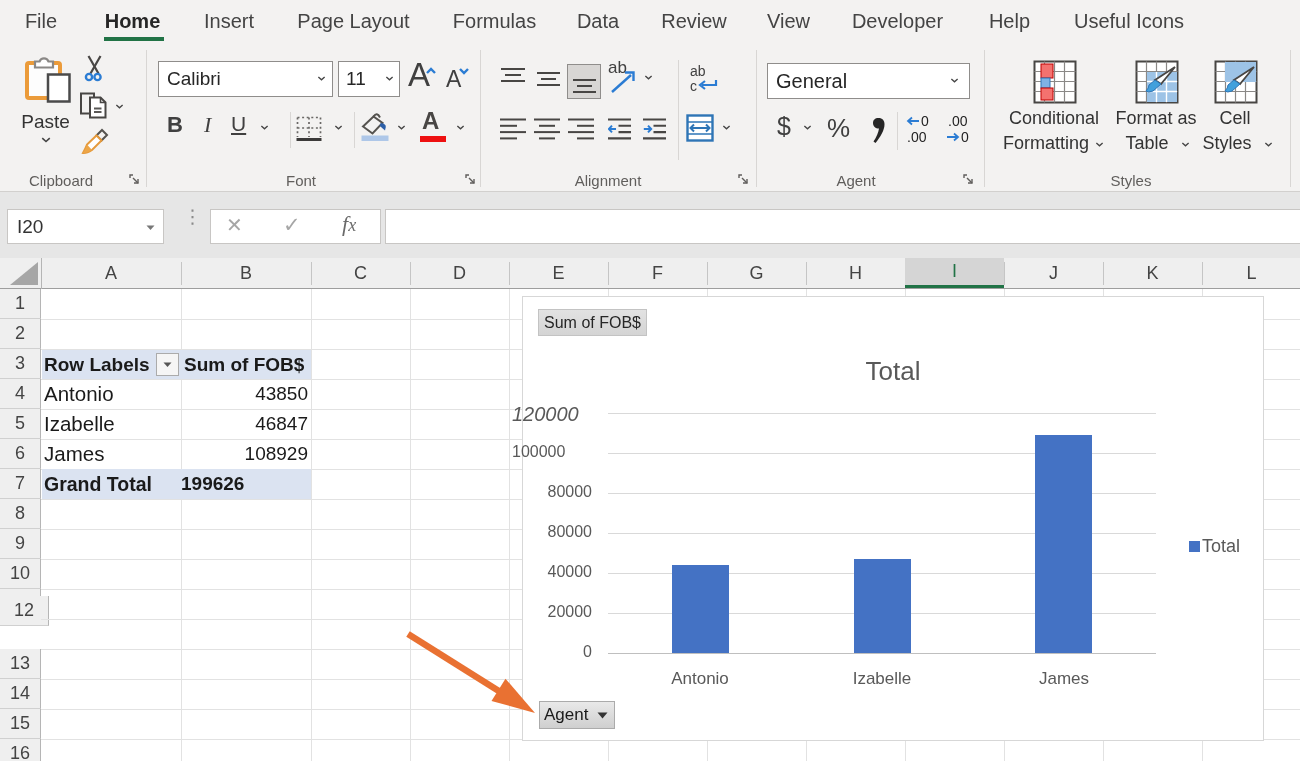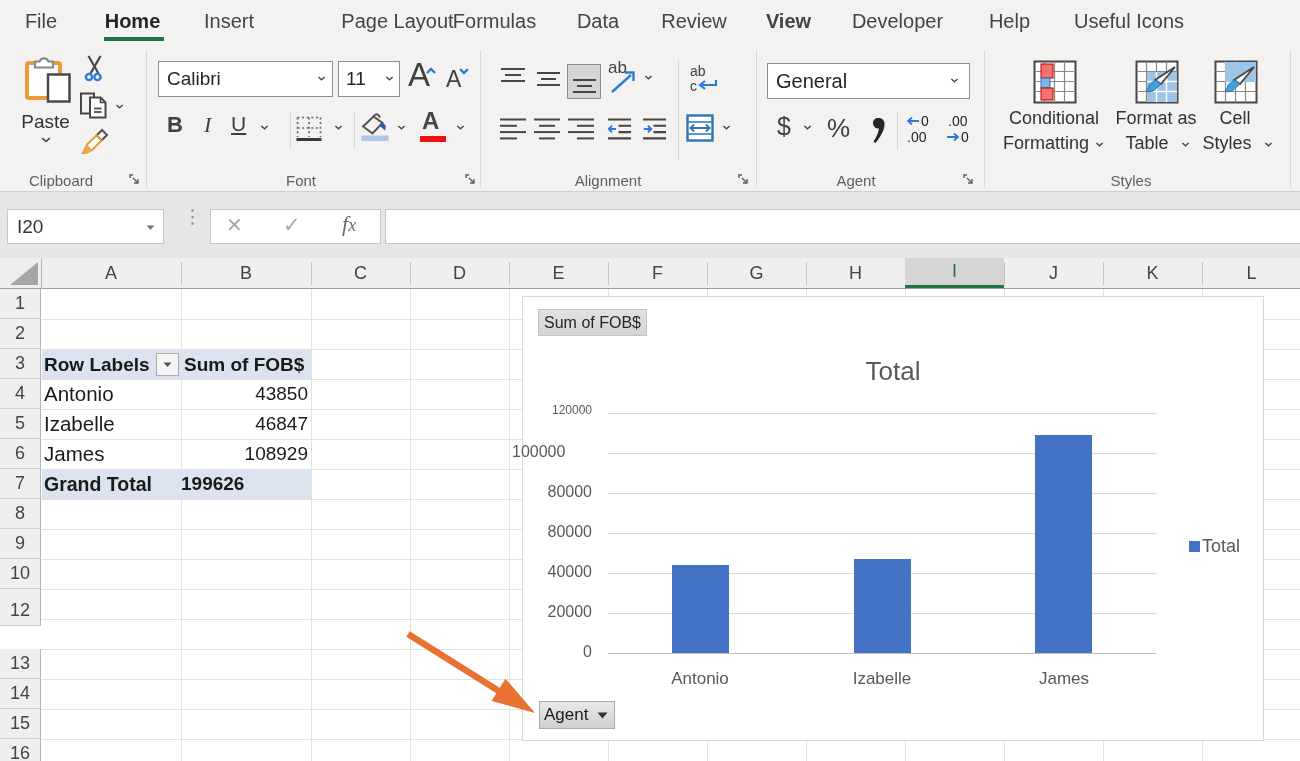--- a/index.html
+++ b/index.html
@@ -5,25 +5,25 @@
  font-family:"Liberation Sans",sans-serif;-webkit-font-smoothing:antialiased;}
 .a{position:absolute;}
 .ctr{display:flex;align-items:center;justify-content:center;}
 svg{display:block;}
 </style></head><body>
 
 <div class="a" style="left:0;top:0;width:1300px;height:45px;background:#f3f2f1;"></div>
 <div class="a" style="left:41px;top:10px;transform:translateX(-50%);font-size:20px;font-weight:normal;color:#444444;white-space:nowrap;">File</div>
 <div class="a" style="left:132.5px;top:10px;transform:translateX(-50%);font-size:20px;font-weight:bold;color:#262626;white-space:nowrap;">Home</div>
 <div class="a" style="left:229px;top:10px;transform:translateX(-50%);font-size:20px;font-weight:normal;color:#444444;white-space:nowrap;">Insert</div>
-<div class="a" style="left:353.5px;top:10px;transform:translateX(-50%);font-size:20px;font-weight:normal;color:#444444;white-space:nowrap;margin-left:44px;">Page Layout</div>
+<div class="a" style="left:353.5px;top:10px;transform:translateX(-50%);font-size:20px;font-weight:normal;color:#444444;white-space:nowrap;">Page Layout</div>
 <div class="a" style="left:494.5px;top:10px;transform:translateX(-50%);font-size:20px;font-weight:normal;color:#444444;white-space:nowrap;">Formulas</div>
 <div class="a" style="left:598px;top:10px;transform:translateX(-50%);font-size:20px;font-weight:normal;color:#444444;white-space:nowrap;">Data</div>
 <div class="a" style="left:694px;top:10px;transform:translateX(-50%);font-size:20px;font-weight:normal;color:#444444;white-space:nowrap;">Review</div>
-<div class="a" style="left:788.5px;top:10px;transform:translateX(-50%);font-size:20px;font-weight:bold;color:#444444;white-space:nowrap;">View</div>
+<div class="a" style="left:788.5px;top:10px;transform:translateX(-50%);font-size:20px;font-weight:normal;color:#444444;white-space:nowrap;">View</div>
 <div class="a" style="left:897.5px;top:10px;transform:translateX(-50%);font-size:20px;font-weight:normal;color:#444444;white-space:nowrap;">Developer</div>
 <div class="a" style="left:1009.5px;top:10px;transform:translateX(-50%);font-size:20px;font-weight:normal;color:#444444;white-space:nowrap;">Help</div>
 <div class="a" style="left:1129px;top:10px;transform:translateX(-50%);font-size:20px;font-weight:normal;color:#444444;white-space:nowrap;">Useful Icons</div>
 <div class="a" style="left:104px;top:37px;width:60px;height:4px;background:#217346;"></div>
 <div class="a" style="left:0;top:45px;width:1300px;height:147px;background:#f3f2f1;border-bottom:1px solid #d2d0ce;box-sizing:border-box;"></div>
 <div class="a" style="left:146px;top:50px;width:1px;height:137px;background:#d8d6d4;"></div>
 <div class="a" style="left:480px;top:50px;width:1px;height:137px;background:#d8d6d4;"></div>
 <div class="a" style="left:756px;top:50px;width:1px;height:137px;background:#d8d6d4;"></div>
 <div class="a" style="left:984px;top:50px;width:1px;height:137px;background:#d8d6d4;"></div>
 <div class="a" style="left:1290px;top:50px;width:1px;height:137px;background:#d8d6d4;"></div>
@@ -301,21 +301,21 @@
 <div class="a ctr" style="left:0;top:319px;width:41px;height:30px;font-size:18px;color:#444;background:#efefef;border-right:1px solid #b5b5b5;border-bottom:1px solid #d0d0d0;box-sizing:border-box;">2</div>
 <div class="a ctr" style="left:0;top:349px;width:41px;height:30px;font-size:18px;color:#444;background:#efefef;border-right:1px solid #b5b5b5;border-bottom:1px solid #d0d0d0;box-sizing:border-box;">3</div>
 <div class="a ctr" style="left:0;top:379px;width:41px;height:30px;font-size:18px;color:#444;background:#efefef;border-right:1px solid #b5b5b5;border-bottom:1px solid #d0d0d0;box-sizing:border-box;">4</div>
 <div class="a ctr" style="left:0;top:409px;width:41px;height:30px;font-size:18px;color:#444;background:#efefef;border-right:1px solid #b5b5b5;border-bottom:1px solid #d0d0d0;box-sizing:border-box;">5</div>
 <div class="a ctr" style="left:0;top:439px;width:41px;height:30px;font-size:18px;color:#444;background:#efefef;border-right:1px solid #b5b5b5;border-bottom:1px solid #d0d0d0;box-sizing:border-box;">6</div>
 <div class="a ctr" style="left:0;top:469px;width:41px;height:30px;font-size:18px;color:#444;background:#efefef;border-right:1px solid #b5b5b5;border-bottom:1px solid #d0d0d0;box-sizing:border-box;">7</div>
 <div class="a ctr" style="left:0;top:499px;width:41px;height:30px;font-size:18px;color:#444;background:#efefef;border-right:1px solid #b5b5b5;border-bottom:1px solid #d0d0d0;box-sizing:border-box;">8</div>
 <div class="a ctr" style="left:0;top:529px;width:41px;height:30px;font-size:18px;color:#444;background:#efefef;border-right:1px solid #b5b5b5;border-bottom:1px solid #d0d0d0;box-sizing:border-box;">9</div>
 <div class="a ctr" style="left:0;top:559px;width:41px;height:30px;font-size:18px;color:#444;background:#efefef;border-right:1px solid #b5b5b5;border-bottom:1px solid #d0d0d0;box-sizing:border-box;">10</div>
 <div class="a ctr" style="left:0;top:589px;width:41px;height:30px;font-size:18px;color:#444;background:#efefef;border-right:1px solid #b5b5b5;border-bottom:1px solid #d0d0d0;box-sizing:border-box;">11</div>
-<div class="a ctr" style="left:0;top:596px;width:41px;height:30px;font-size:18px;color:#444;background:#efefef;border-right:1px solid #b5b5b5;border-bottom:1px solid #d0d0d0;box-sizing:border-box;">12</div>
+<div class="a ctr" style="left:0;top:596px;width:49px;height:30px;font-size:18px;color:#444;background:#efefef;border-right:1px solid #b5b5b5;border-bottom:1px solid #d0d0d0;box-sizing:border-box;">12</div>
 <div class="a ctr" style="left:0;top:649px;width:41px;height:30px;font-size:18px;color:#444;background:#efefef;border-right:1px solid #b5b5b5;border-bottom:1px solid #d0d0d0;box-sizing:border-box;">13</div>
 <div class="a ctr" style="left:0;top:679px;width:41px;height:30px;font-size:18px;color:#444;background:#efefef;border-right:1px solid #b5b5b5;border-bottom:1px solid #d0d0d0;box-sizing:border-box;">14</div>
 <div class="a ctr" style="left:0;top:709px;width:41px;height:30px;font-size:18px;color:#444;background:#efefef;border-right:1px solid #b5b5b5;border-bottom:1px solid #d0d0d0;box-sizing:border-box;">15</div>
 <div class="a ctr" style="left:0;top:739px;width:41px;height:30px;font-size:18px;color:#444;background:#efefef;border-right:1px solid #b5b5b5;border-bottom:1px solid #d0d0d0;box-sizing:border-box;">16</div>
 <svg class="a" style="left:41px;top:289px" width="1259" height="472" viewBox="0 0 1259 472" shape-rendering="crispEdges">
     <line x1="140.5" y1="0" x2="140.5" y2="472" stroke="#e2e2e2" stroke-width="1"></line>
     <line x1="270.5" y1="0" x2="270.5" y2="472" stroke="#e2e2e2" stroke-width="1"></line>
     <line x1="369.5" y1="0" x2="369.5" y2="472" stroke="#e2e2e2" stroke-width="1"></line>
     <line x1="468.5" y1="0" x2="468.5" y2="472" stroke="#e2e2e2" stroke-width="1"></line>
     <line x1="567.5" y1="0" x2="567.5" y2="472" stroke="#e2e2e2" stroke-width="1"></line>
@@ -353,21 +353,21 @@
 <div class="a" style="left:44px;top:409px;height:30px;line-height:30px;font-size:20.5px;color:#1a1a1a;">Izabelle</div>
 <div class="a" style="left:181px;top:409px;width:127px;height:30px;line-height:30px;font-size:19px;color:#1a1a1a;text-align:right;">46847</div>
 <div class="a" style="left:44px;top:439px;height:30px;line-height:30px;font-size:20.5px;color:#1a1a1a;">James</div>
 <div class="a" style="left:181px;top:439px;width:127px;height:30px;line-height:30px;font-size:19px;color:#1a1a1a;text-align:right;">108929</div>
 <div class="a" style="left:42px;top:469px;width:269px;height:30px;background:#dbe3f1;"></div>
 <div class="a" style="left:44px;top:469px;height:30px;line-height:30px;font-size:19.5px;font-weight:bold;color:#1a1a1a;">Grand Total</div>
 <div class="a" style="left:181px;top:469px;width:127px;height:30px;line-height:30px;font-size:19px;font-weight:bold;color:#1a1a1a;text-align:left;">199626</div>
 <div class="a" style="left:522px;top:296px;width:742px;height:445px;background:#fff;border:1.5px solid #d7d7d7;box-sizing:border-box;"></div>
 <div class="a ctr" style="left:538px;top:309px;width:109px;height:27px;background:linear-gradient(#e2e2e2,#d4d4d4);border:1px solid #c3c3c3;box-sizing:border-box;font-size:16px;color:#262626;">Sum of FOB$</div>
 <div class="a" style="left:893px;top:356px;transform:translateX(-50%);font-size:26px;color:#595959;">Total</div>
-<div class="a" style="left:512px;top:402.5px;width:80px;text-align:right;font-size:12px;color:#595959;">120000</div>
+<div class="a" style="left:512px;top:402.5px;width:80px;font-size:20px;color:#595959;font-style:italic;">120000</div>
 <div class="a" style="left:608px;top:412.5px;width:548px;height:1px;background:#d9d9d9;"></div>
 <div class="a" style="left:512px;top:442.6px;width:80px;font-size:16px;color:#595959;">100000</div>
 <div class="a" style="left:608px;top:452.6px;width:548px;height:1px;background:#d9d9d9;"></div>
 <div class="a" style="left:512px;top:482.8px;width:80px;text-align:right;font-size:16px;color:#595959;">80000</div>
 <div class="a" style="left:608px;top:492.8px;width:548px;height:1px;background:#d9d9d9;"></div>
 <div class="a" style="left:512px;top:523.0px;width:80px;text-align:right;font-size:16px;color:#595959;">80000</div>
 <div class="a" style="left:608px;top:533.0px;width:548px;height:1px;background:#d9d9d9;"></div>
 <div class="a" style="left:512px;top:563.1px;width:80px;text-align:right;font-size:16px;color:#595959;">40000</div>
 <div class="a" style="left:608px;top:573.1px;width:548px;height:1px;background:#d9d9d9;"></div>
 <div class="a" style="left:512px;top:603.2px;width:80px;text-align:right;font-size:16px;color:#595959;">20000</div>

